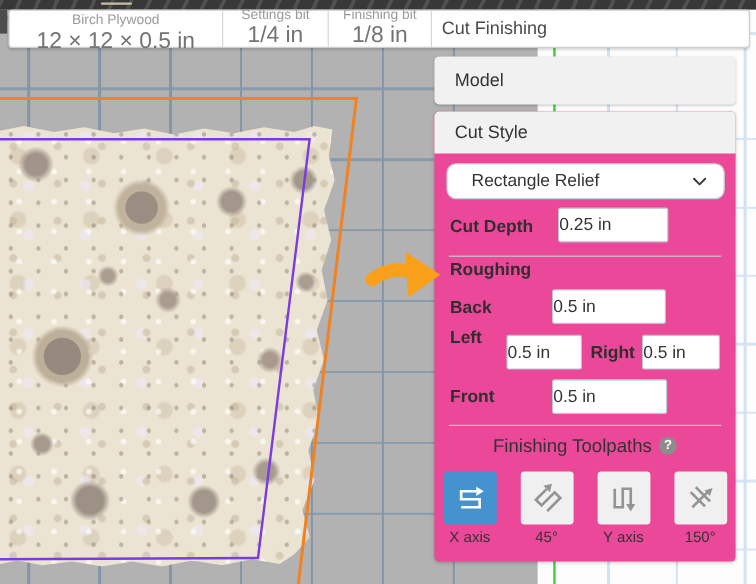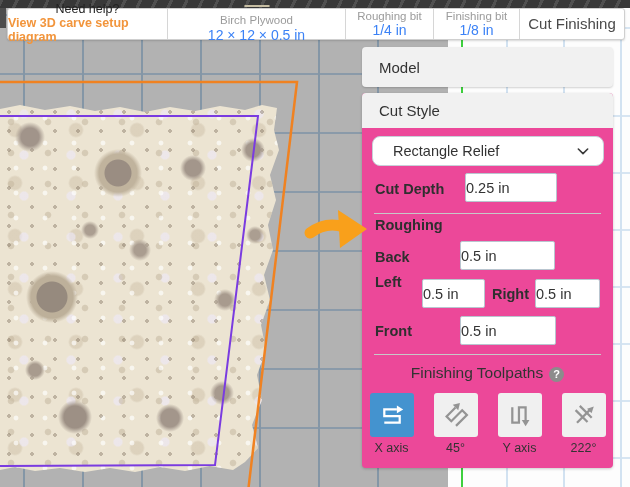--- a/index.html
+++ b/index.html
@@ -80,21 +80,21 @@
   }
   .tb-sec{display:flex;flex-direction:column;align-items:center;justify-content:center;border-right:1px solid #d6d6d6;line-height:1.1}
   .tb-sec:last-child{border-right:none}
   .tb-help{width:160px;cursor:pointer}
   .tb-help .l1{font-size:12.5px;color:#222}
   .tb-help .l2{font-size:12.5px;font-weight:bold;color:var(--accent-orange)}
   .tb-material{width:178px;flex-direction:column;gap:7px;cursor:pointer}
   .swatch{width:26px;height:26px;border-radius:2px;background:linear-gradient(135deg,#ddd4b9 0%,#d2c9ad 55%,#d9d0b5 100%);border:1px solid #c6bda2}
   .tb-col{display:flex;flex-direction:column;align-items:center;line-height:1.15}
   .tb-label{font-size:11.5px;color:#9b9b9b}
-  .tb-value{font-size:14px;color:#3b82f6}
+  .tb-value{font-size:19px;color:#737373}
   .tb-rough{width:88px;cursor:pointer}
   .tb-finish{width:86px;cursor:pointer}
   .tb-cutsettings{width:104px;font-size:15px;color:#4a4a4a;cursor:pointer}
 
   
   .model-card{
     position:absolute;left:362px;top:47px;width:251px;height:40px;background:#f1f1f1;
     border-radius:4px;z-index:20;box-shadow:0 1px 2px rgba(0,0,0,.18);
     display:flex;align-items:center;padding-left:17px;font-size:15px;color:#333;cursor:pointer;
   }
@@ -110,21 +110,21 @@
     position:absolute;left:10px;top:43px;width:232px;height:30px;border:1px solid #c7d0d8;border-radius:8px;
     background:#fff;display:flex;align-items:center;padding:0 12px 0 20px;cursor:pointer;
   }
   .style-select .sel-text{flex:1;font-size:14.5px;color:#333}
   .field-label{position:absolute;left:13px;font-size:14.5px;font-weight:bold;color:#2f2f2f}
   .num-input{
     position:absolute;height:29px;border:1px solid #b9c5cf;border-radius:2px;background:#fff;
     text-align:left;font-size:14.5px;color:#333;font-family:"Liberation Sans",sans-serif;
   }
   .hr{position:absolute;left:12px;width:227px;border-top:1px solid #c8c8c8}
-  .ft-title{position:absolute;left:0;top:271px;width:100%;display:flex;align-items:flex-end;justify-content:center;gap:6px;font-size:15.5px;color:#333}
+  .ft-title{position:absolute;left:0;top:271px;width:100%;display:flex;align-items:flex-start;justify-content:center;gap:6px;font-size:15.5px;color:#333}
   .help-icon{width:15px;height:15px;border-radius:50%;background:#8c8c8c;color:#fff;font-size:11px;font-weight:bold;line-height:15px;text-align:center;cursor:pointer}
   .tp-row{position:absolute;left:0;top:300px;width:100%;display:flex;justify-content:center;gap:20px}
   .tp-opt{display:flex;flex-direction:column;align-items:center;width:44px}
   .tp-btn{width:44px;height:44px;border:none;border-radius:3px;background:#f0f0f0;display:flex;align-items:center;justify-content:center;cursor:pointer;padding:0}
   .tp-btn svg{stroke:#949494;fill:none}
   .tp-btn svg .ah{fill:#949494;stroke:none}
   .tp-btn.selected{background:var(--selected-blue)}
   .tp-btn.selected svg{stroke:#fff}
   .tp-btn.selected svg .ah{fill:#fff}
   .tp-label{margin-top:4px;font-size:12.5px;color:#333;white-space:nowrap}
@@ -141,33 +141,29 @@
   <div class="scene-topedge-left"></div>
 
   <div class="moon"></div>
 
   <svg class="outlines" viewBox="0 0 630 487">
     <path d="M -5 82 L 297 82 L 248 492" stroke="var(--outline-orange)" stroke-width="2.5" fill="none"></path>
     <path d="M -4 116 L 258 116 L 215 465 L -4 466" stroke="var(--outline-purple)" stroke-width="2" fill="none"></path>
   </svg>
 
   <div class="topbar">
-    <div class="tb-sec tb-help">
-      <div class="l1">Need help?</div>
-      <div class="l2">View 3D carve setup diagram</div>
-    </div>
     <div class="tb-sec tb-material">
       <div class="swatch"></div>
       <div class="tb-col">
         <div class="tb-label">Birch Plywood</div>
         <div class="tb-value">12 × 12 × 0.5 in</div>
       </div>
     </div>
     <div class="tb-sec tb-rough">
-      <div class="tb-label">Roughing bit</div>
+      <div class="tb-label">Settings bit</div>
       <div class="tb-value">1/4 in</div>
     </div>
     <div class="tb-sec tb-finish">
       <div class="tb-label">Finishing bit</div>
       <div class="tb-value">1/8 in</div>
     </div>
     <div class="tb-sec tb-cutsettings">Cut Finishing</div>
   </div>
 
   <div class="model-card">
@@ -245,21 +241,21 @@
       </div>
       <div class="tp-opt">
         <button class="tp-btn">
           <svg width="28" height="28" viewBox="0 0 40 40" stroke-width="3.2">
             <path d="M8 13 L25 30"></path>
             <path d="M14 7 L31 24"></path>
             <path d="M10 31 L28 13"></path>
             <polygon class="ah" points="34,8 30.8,17.6 24.4,11.2"></polygon>
           </svg>
         </button>
-        <div class="tp-label">222°</div>
+        <div class="tp-label">150°</div>
       </div>
     </div>
   </div>
 
   <svg class="pad-arrow" viewBox="0 0 72 50">
     <path d="M10 30 Q 26 18 44 24" stroke="var(--arrow-orange)" stroke-width="11" fill="none" stroke-linecap="round"></path>
     <polygon points="38,7 67,26 40,45" fill="var(--arrow-orange)"></polygon>
   </svg>
 
 </div>

